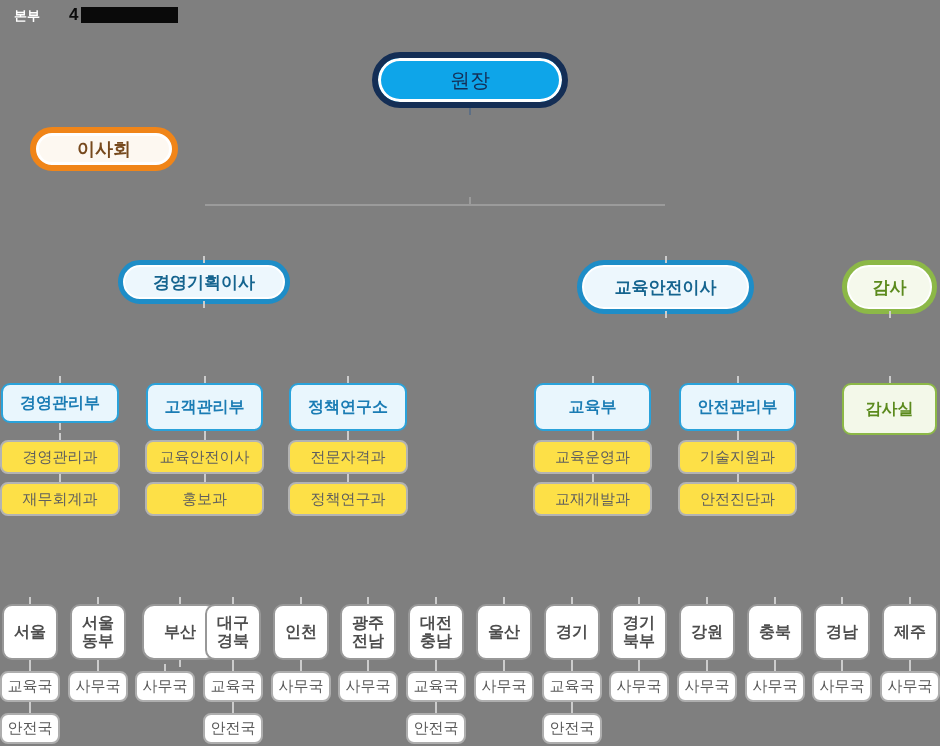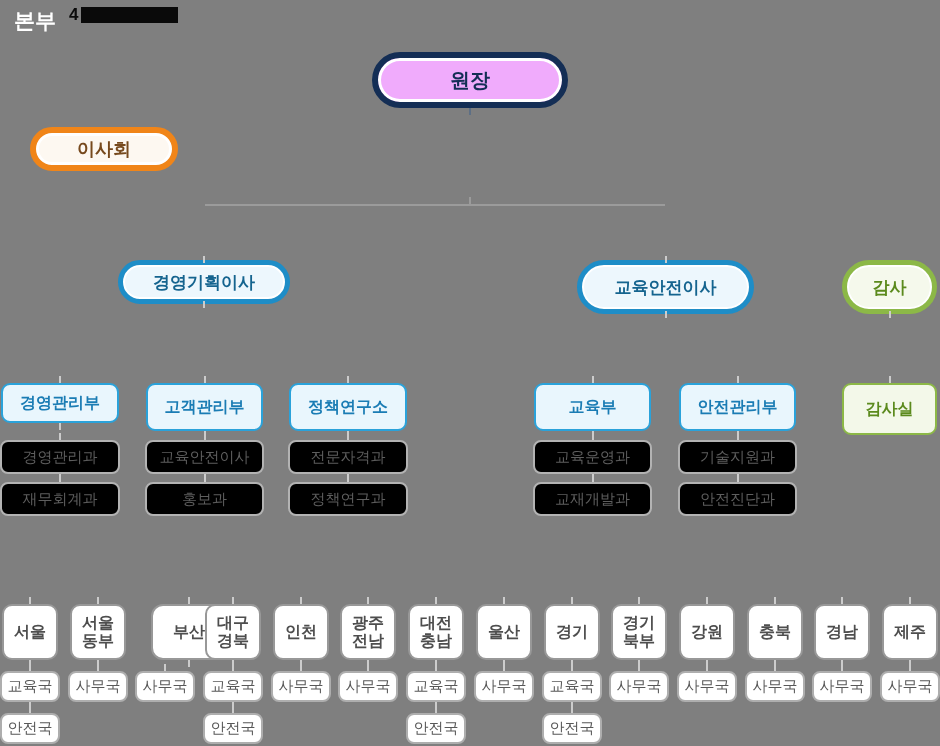--- a/index.html
+++ b/index.html
@@ -4,44 +4,44 @@
 <title>조직도</title>
 <style>
   html,body{margin:0;padding:0;}
   body{font-family:"Liberation Sans","DejaVu Sans",sans-serif;}
   .canvas{position:relative;width:940px;height:746px;background:#7f7f7f;overflow:hidden;}
 
   .box{position:absolute;box-sizing:border-box;display:flex;align-items:center;justify-content:center;text-align:center;}
 
   
   .pill{border-radius:30px;box-shadow:inset 0 0 0 3px #ffffff;}
-  .navy{border:6px solid #142e55;background:#f0abfc;color:#142e55;font-size:20px;font-weight:bold;}
+  .navy{border:6px solid #142e55;background:#0ea5e9;color:#142e55;font-size:20px;font-weight:normal;}
   .orange{border:6px solid #f08519;background:#fdf8f1;color:#774a1e;font-size:18px;font-weight:bold;}
   .bluepill{border:5px solid #1e8dc7;background:#edf7fd;color:#15648f;font-size:17px;font-weight:bold;border-radius:27px;box-shadow:inset 0 0 0 2px #ffffff;}
   .greenpill{border:5px solid #8cb847;background:#f5f9ec;color:#5b8a1d;font-size:17px;font-weight:bold;border-radius:27px;box-shadow:inset 0 0 0 2px #ffffff;}
 
   
   .dept{border:2px solid #2aa2da;background:#e9f6fd;border-radius:9px;color:#1a7cb4;font-weight:bold;font-size:16px;}
   .dept-green{border:2px solid #8cb847;background:#f3f8e9;border-radius:9px;color:#5b8a1d;font-weight:bold;font-size:16px;}
 
   
-  .division{border:2px solid #b3b3b3;background:#000000;border-radius:8px;color:#5e5e5e;font-size:15px;}
+  .division{border:2px solid #b3b3b3;background:#fde047;border-radius:8px;color:#5e5e5e;font-size:15px;}
   .region{border:2px solid #989898;background:#ffffff;border-radius:10px;color:#4e4e4e;font-weight:bold;font-size:16px;flex-direction:column;line-height:1.15;}
   .office{border:2px solid #aeaeae;background:#ffffff;border-radius:8px;color:#585858;font-size:15px;}
 
   
   .tt::before{content:"";position:absolute;top:-9px;left:50%;margin-left:-1px;width:2px;height:7px;background:#cccccc;}
   .tb::after{content:"";position:absolute;bottom:-9px;left:50%;margin-left:-1px;width:2px;height:7px;background:#cccccc;}
 
   .hline{position:absolute;left:205px;top:204px;width:460px;height:2px;background:#9b9b9b;}
   .tick-mid{position:absolute;left:469px;top:197px;width:2px;height:9px;background:#9b9b9b;}
   .tick-dir{position:absolute;left:469px;top:108px;width:2px;height:7px;background:#5d6f85;}
 
   .topbar{position:absolute;left:0;top:0;width:100%;height:30px;}
-  .hq-label{position:absolute;left:14px;top:7px;color:#ffffff;font-size:21px;font-weight:bold;}
+  .hq-label{position:absolute;left:14px;top:7px;color:#ffffff;font-size:13px;font-weight:bold;}
   .hq-digit{position:absolute;left:69px;top:5px;color:#0a0a0a;font-size:17px;font-weight:bold;}
   .redaction{position:absolute;left:81px;top:7px;width:97px;height:16px;background:#0a0a0a;}
 </style>
 </head>
 <body>
 
 <div class="canvas">
 
   <div class="topbar">
     <span class="hq-label">본부</span>
@@ -84,21 +84,21 @@
   <div class="box division tt" style="left:678px;top:482px;width:119px;height:34px;">안전진단과</div>
 
   <div class="box region tt tb" style="left:2px;top:604px;width:56px;height:56px;">
     <span>서울</span>
       <span></span>
   </div>
   <div class="box region tt tb" style="left:70px;top:604px;width:56px;height:56px;">
     <span>서울</span>
       <span>동부</span>
   </div>
-  <div class="box region tt tb" style="left:151px;top:604px;width:76px;height:56px;border-radius:12px;">
+  <div class="box region tt tb" style="left:142px;top:604px;width:76px;height:56px;border-radius:12px;">
     <span>부산</span>
       <span></span>
   </div>
   <div class="box region tt tb" style="left:205px;top:604px;width:56px;height:56px;">
     <span>대구</span>
       <span>경북</span>
   </div>
   <div class="box region tt tb" style="left:273px;top:604px;width:56px;height:56px;">
     <span>인천</span>
       <span></span>

